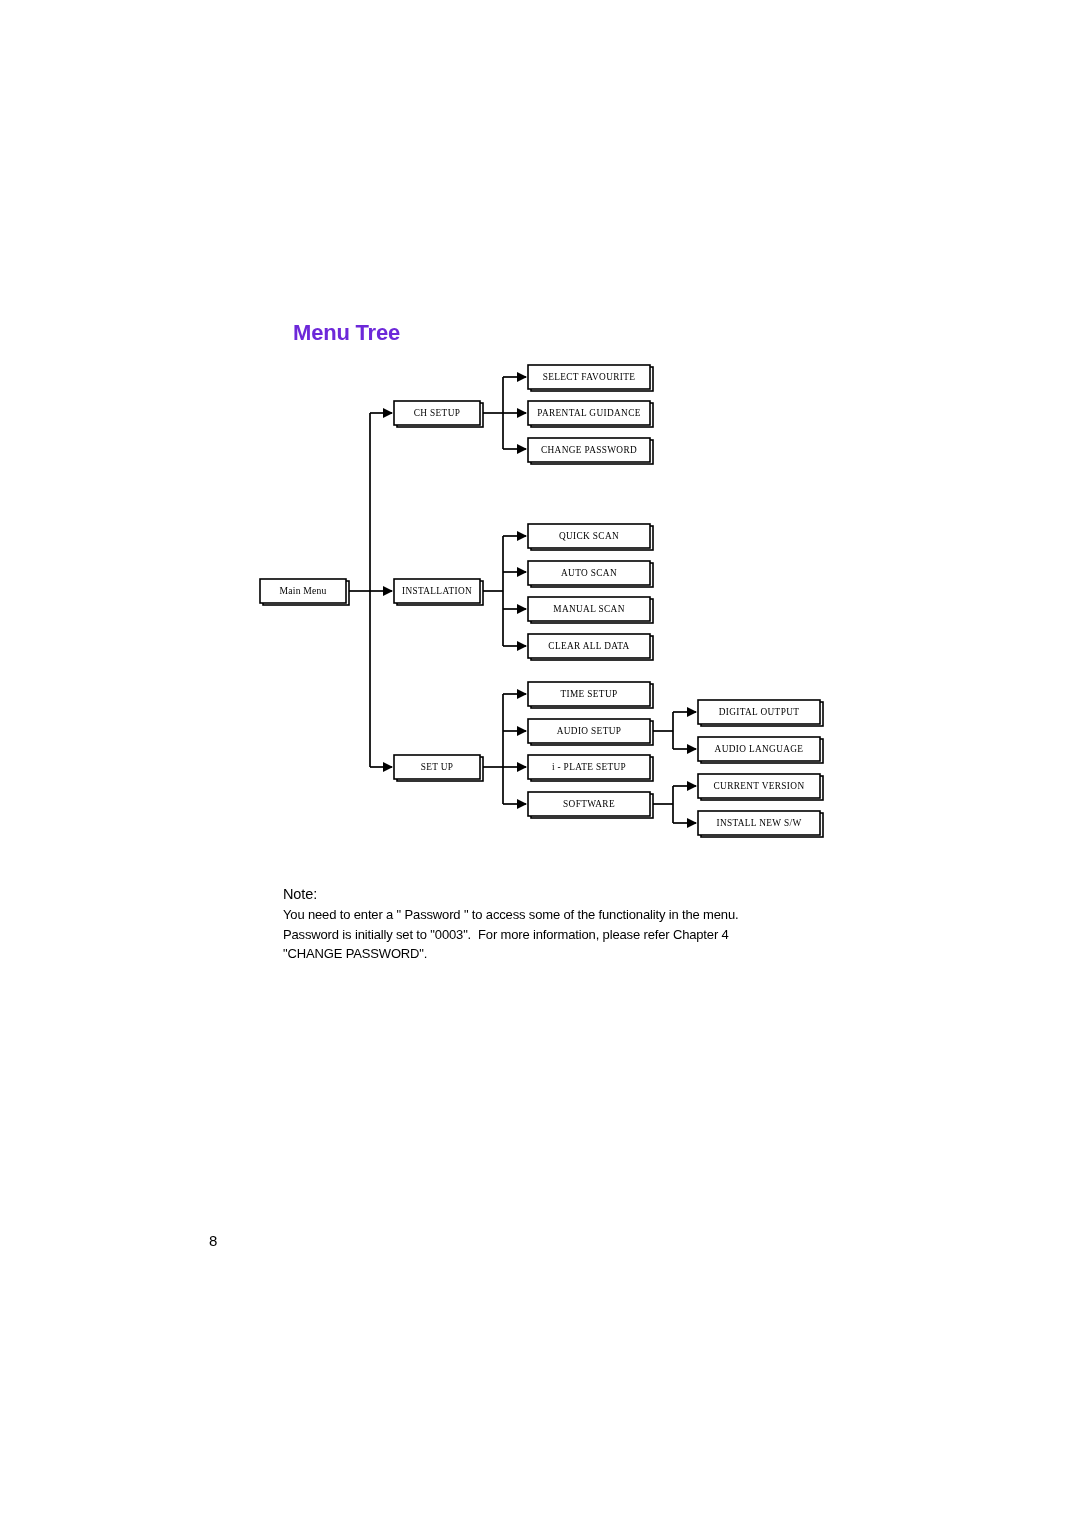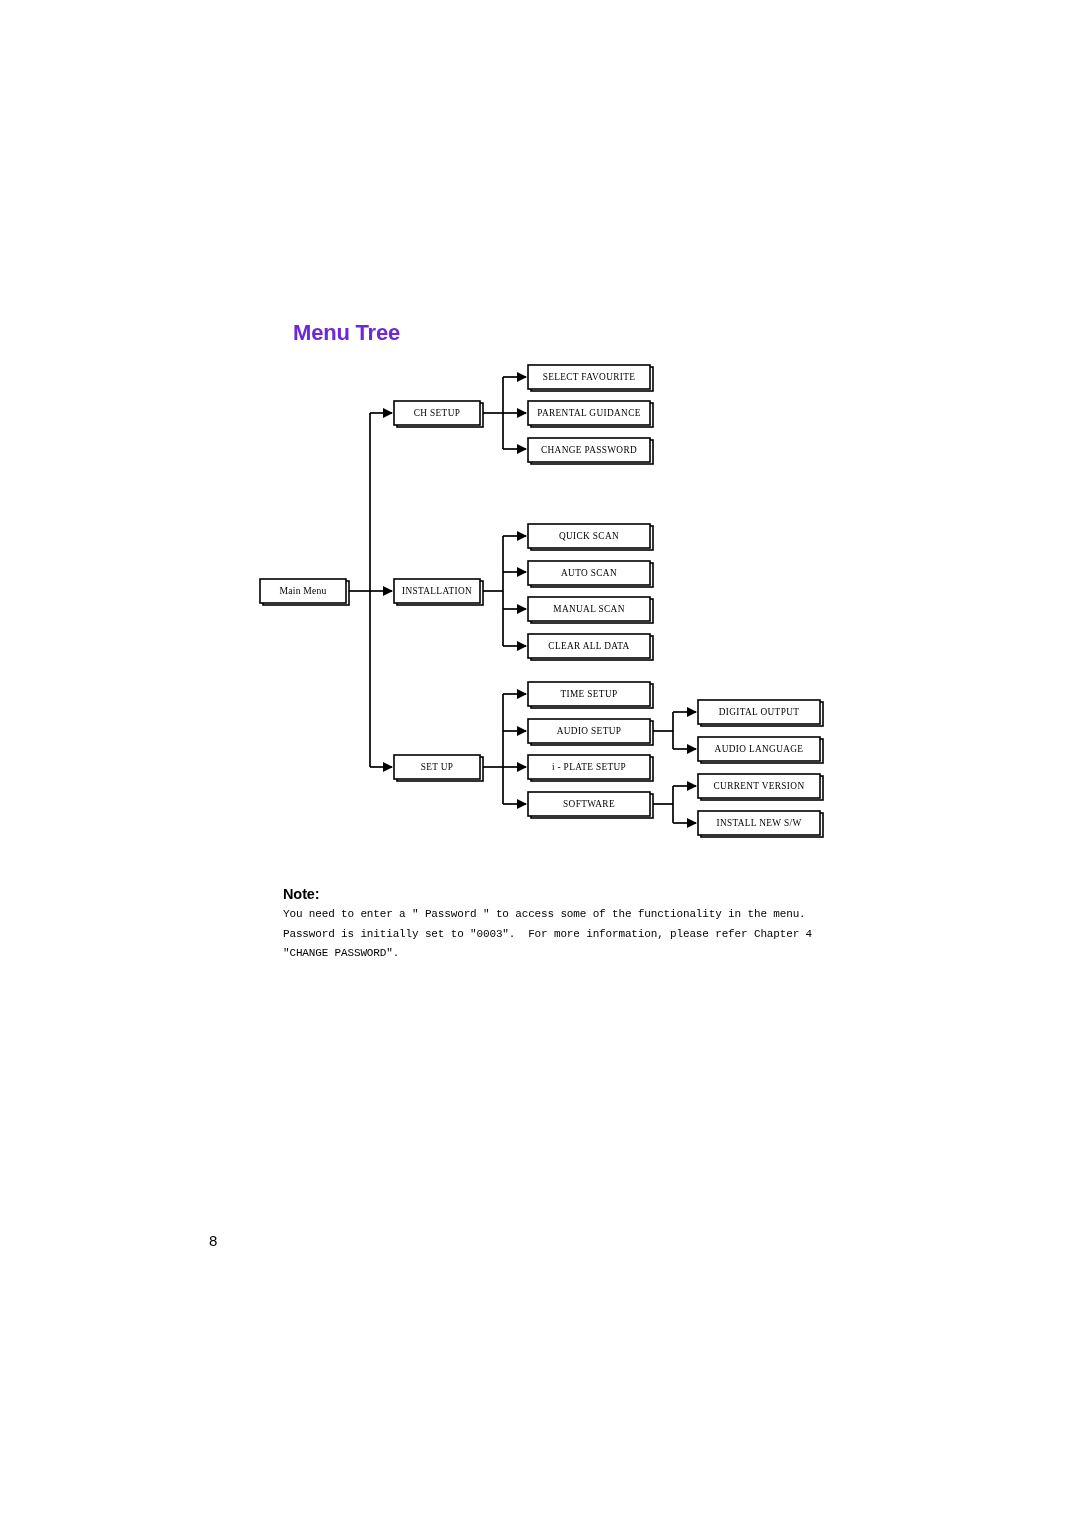--- a/index.html
+++ b/index.html
@@ -66,27 +66,27 @@
   }
   #note-block {
     position: absolute;
     left: 283px;
     top: 886px;
     width: 560px;
   }
   #note-heading {
     font-family: "Liberation Sans", sans-serif;
     font-size: 14.5px;
-    font-weight: bold;
+    font-weight: normal;
     margin: 0 0 3px 0;
     letter-spacing: -0.1px;
   }
   .note-line {
-    font-family: Liberation Mono, monospace;
-    font-size: 11px;
+    font-family: Liberation Sans, sans-serif;
+    font-size: 13px;
     line-height: 19.5px;
     letter-spacing: -0.15px;
     white-space: pre;
   }
   #page-number {
     position: absolute;
     left: 209px;
     top: 1232px;
     font-family: "Liberation Sans", sans-serif;
     font-size: 15px;

